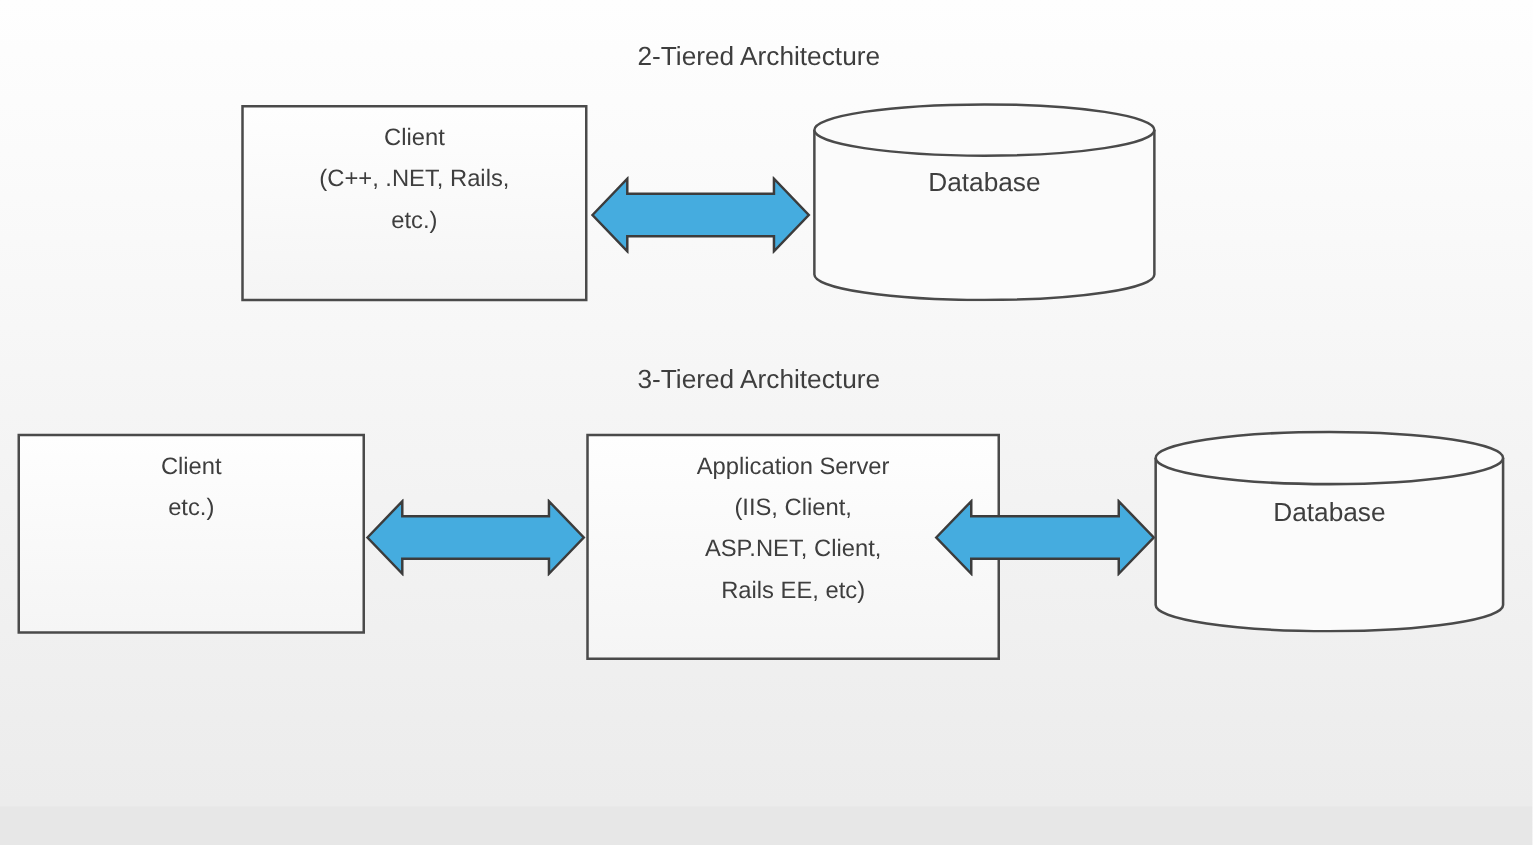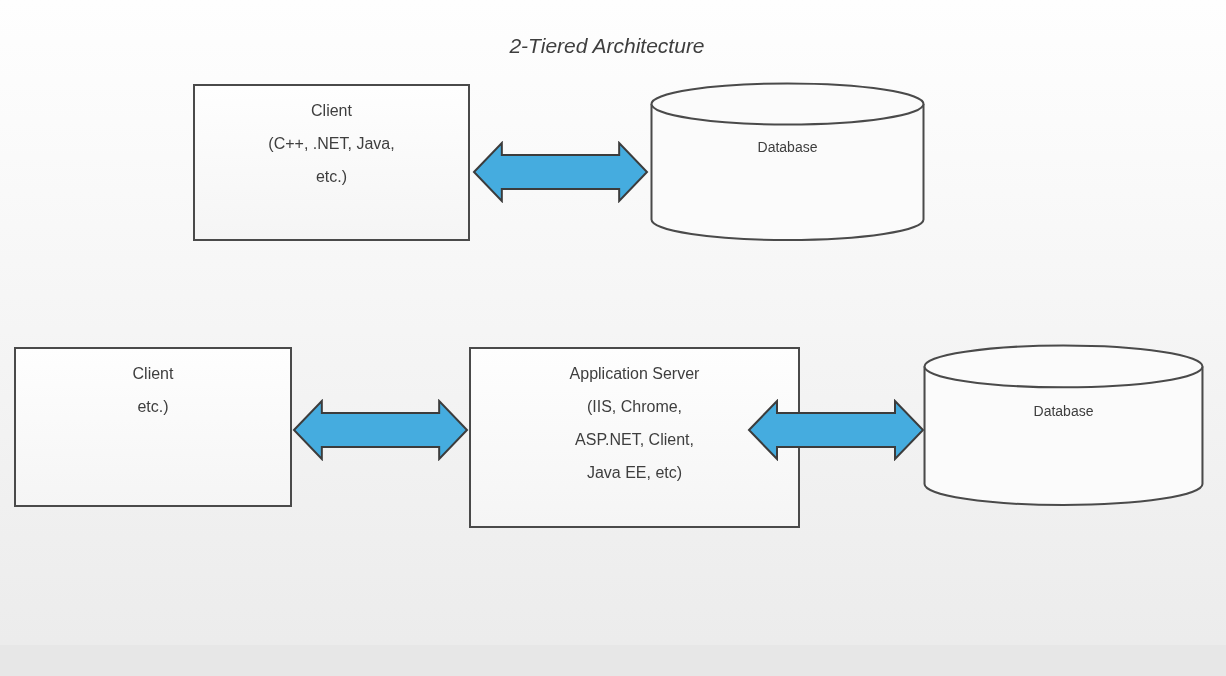--- a/index.html
+++ b/index.html
@@ -35,88 +35,89 @@
   .box {
     position: absolute;
     box-sizing: border-box;
     border: 2px solid #4a4a4a;
     background: linear-gradient(180deg, #fefefe 0%, #f5f5f5 100%);
     text-align: center;
     padding-top: 8px;
   }
   .box span {
     display: block;
-    font-size: 16px;
+    font-size: 19px;
     line-height: 33px;
     white-space: nowrap;
   }
   .cylinder {
     position: absolute;
   }
   .cylinder svg {
     position: absolute;
     left: 0;
     top: 0;
   }
   .cyl-label {
     position: absolute;
     left: 0;
     width: 100%;
     text-align: center;
-    font-size: 14px;
+    font-size: 21px;
     line-height: 24px;
   }
   .arrow {
     position: absolute;
   }
 </style>
 </head>
 <body>
 
 <div id="canvas">
 
-  <div class="title" style="top:34px;font-style:italic;">2-Tiered Architecture</div>
+  <div class="title" style="top:34px;">2-Tiered Architecture</div>
 
   <div class="box" style="left:193px; top:84px; width:277px; height:157px;">
     <span>Client</span>
-    <span>(C++, .NET, Java,</span>
+    <span>(C++, .NET, Rails,</span>
     <span>etc.)</span>
   </div>
 
   <div class="arrow" style="left:472px; top:141px; width:177px; height:62px;">
     <svg width="177" height="62" viewBox="0 0 178 62" preserveAspectRatio="none">
       <polygon points="2,31 30,2 30,14 148,14 148,2 176,31 148,60 148,48 30,48 30,60" stroke-width="2" stroke-linejoin="miter" fill="#45acdf" stroke="#3c3c3c"></polygon>
     </svg>
   </div>
 
   <div class="cylinder" style="left:650px; top:82px; width:275px; height:159px;">
     <svg width="275" height="159" viewBox="0 0 275 159" preserveAspectRatio="none">
       <path d="M1.5,22 L1.5,137.5 A136,20.5 0 0 0 273.5,137.5 L273.5,22" stroke-width="2" fill="#fbfbfb" stroke="#4a4a4a"></path>
       <ellipse cx="137.5" cy="22" rx="136" ry="20.5" stroke-width="2" fill="#fbfbfb" stroke="#4a4a4a"></ellipse>
     </svg>
     <div class="cyl-label" style="top:53px;">Database</div>
   </div>
 
+  <div class="title" style="top:292px;">3-Tiered Architecture</div>
 
   <div class="box" style="left:14px; top:347px; width:278px; height:160px;">
     <span>Client</span>
     <span>etc.)</span>
   </div>
 
   <div class="arrow" style="left:292px; top:399px; width:177px; height:62px;">
     <svg width="177" height="62" viewBox="0 0 178 62" preserveAspectRatio="none">
       <polygon points="2,31 30,2 30,14 148,14 148,2 176,31 148,60 148,48 30,48 30,60" stroke-width="2" stroke-linejoin="miter" fill="#45acdf" stroke="#3c3c3c"></polygon>
     </svg>
   </div>
 
   <div class="box" style="left:469px; top:347px; width:331px; height:181px;">
     <span>Application Server</span>
-    <span>(IIS, Chrome,</span>
+    <span>(IIS, Client,</span>
     <span>ASP.NET, Client,</span>
-    <span>Java EE, etc)</span>
+    <span>Rails EE, etc)</span>
   </div>
 
   <div class="arrow" style="left:747px; top:399px; width:178px; height:62px;">
     <svg width="178" height="62" viewBox="0 0 178 62" preserveAspectRatio="none">
       <polygon points="2,31 30,2 30,14 148,14 148,2 176,31 148,60 148,48 30,48 30,60" stroke-width="2" stroke-linejoin="miter" fill="#45acdf" stroke="#3c3c3c"></polygon>
     </svg>
   </div>
 
   <div class="cylinder" style="left:923px; top:344px; width:281px; height:162px;">
     <svg width="281" height="162" viewBox="0 0 275 159" preserveAspectRatio="none">

